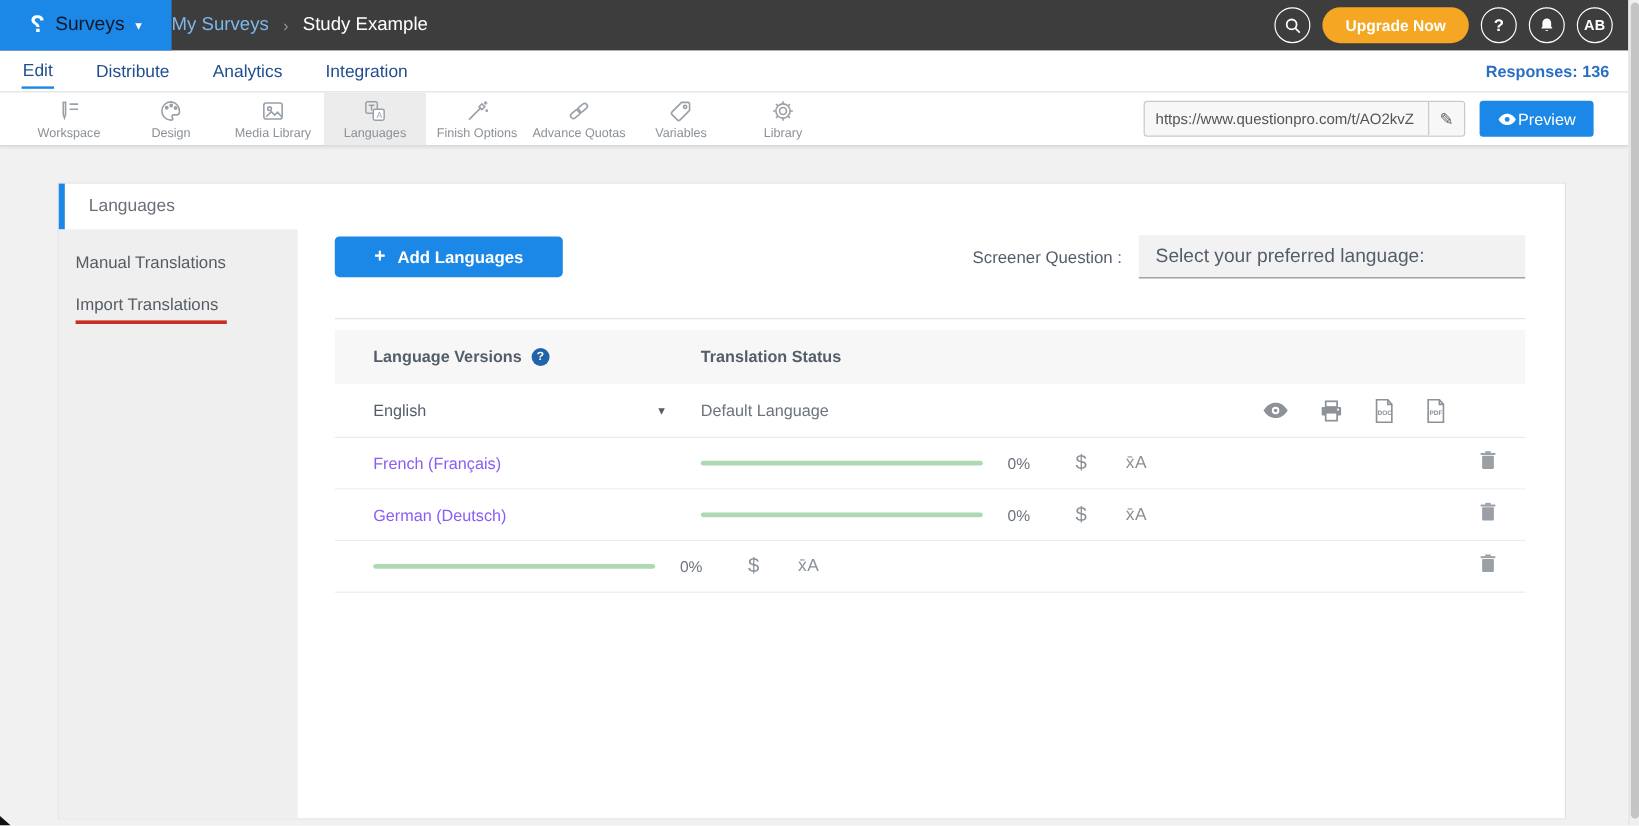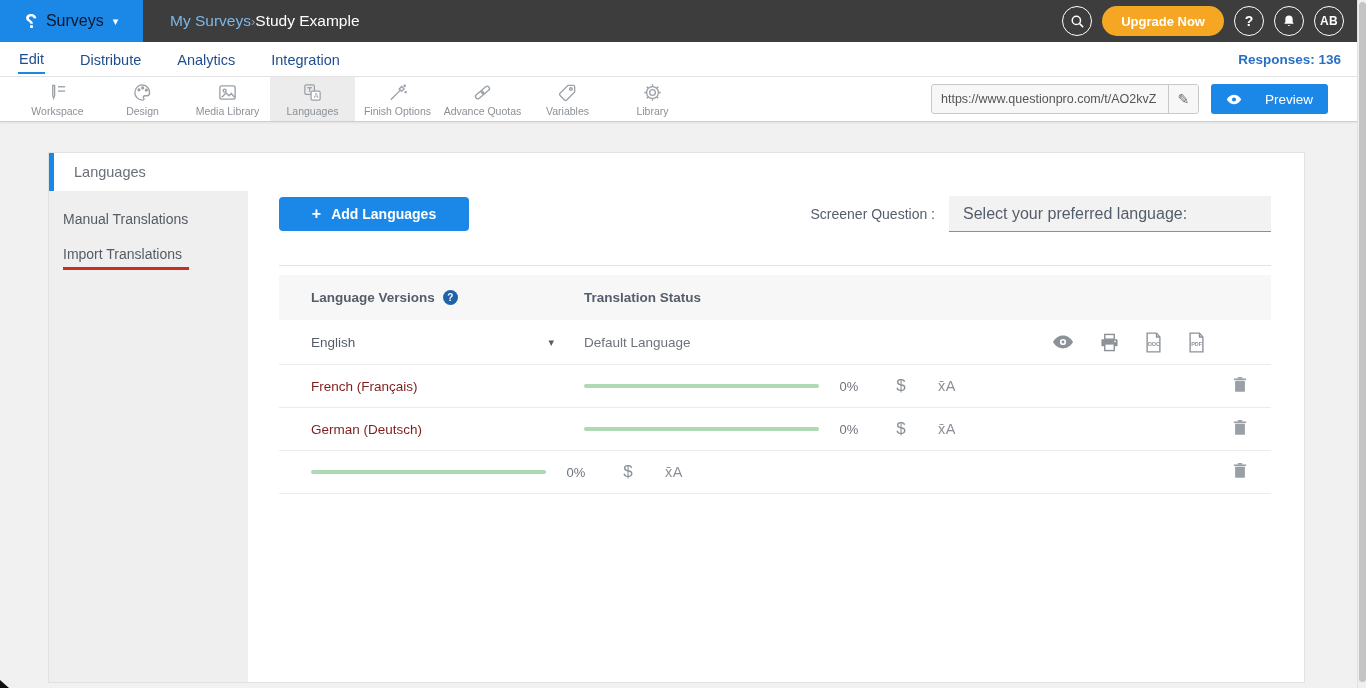--- a/index.html
+++ b/index.html
@@ -5,21 +5,21 @@
   * { margin:0; padding:0; box-sizing:border-box; }
   html,body { width:1366px; height:688px; overflow:hidden; }
   body { font-family:"Liberation Sans", sans-serif; background:#f1f1f1; position:relative; color:#545e6b; }
 
   
   .topbar { position:absolute; top:0; left:0; width:1357px; height:42px; background:#3d3d3d; display:flex; align-items:center; z-index:5; }
   .brand { width:143px; height:42px; background:#1b87e6; display:flex; align-items:center; justify-content:center; gap:9px; cursor:pointer; }
   .qp-logo { color:#fff; font-weight:bold; font-size:20px; display:inline-block; transform:scaleX(-1); }
   .brand-label { color:#0f172a; font-size:16px; }
   .brand-caret { color:#fff; font-size:11px; }
-  .crumbs { display:flex; align-items:center; margin-left:27px; font-size:15.5px; }
+  .crumbs { display:flex; align-items:center; gap:12px; font-size:15.5px; }
   .crumb-parent { color:#7db7e8; cursor:pointer; }
   .crumb-sep { color:#9a9a9a; font-size:13px; }
   .crumb-current { color:#fff; }
   .top-actions { margin-left:auto; display:flex; align-items:center; gap:10px; padding-right:13px; }
   .circle-btn { width:30px; height:30px; border:1.6px solid #fff; border-radius:50%; display:flex; align-items:center; justify-content:center; color:#fff; font-weight:bold; font-size:14px; cursor:pointer; }
   .avatar-btn { font-size:12px; letter-spacing:.3px; }
   .upgrade-btn { height:30px; padding:0 19px; border-radius:16px; background:#f5a623; color:#fff; font-weight:bold; font-size:13px; display:flex; align-items:center; cursor:pointer; }
 
   
   .navbar { position:absolute; top:42px; left:0; width:1357px; height:35px; background:#fff; border-bottom:1px solid #e3e3e3; display:flex; align-items:center; padding-left:18px; gap:34px; z-index:4; }
@@ -30,21 +30,21 @@
   
   .toolbar { position:absolute; top:77px; left:0; width:1357px; height:45px; background:#fff; border-bottom:1px solid #cfcfcf; box-shadow:0 1px 2px rgba(0,0,0,.07); display:flex; align-items:stretch; padding-left:15px; z-index:3; }
   .tool-item { width:85px; display:flex; flex-direction:column; align-items:center; justify-content:center; gap:2px; cursor:pointer; }
   .tool-item.active { background:#ececec; }
   .tool-item svg { display:block; }
   .tool-label { font-size:10.5px; color:#8b9198; white-space:nowrap; }
   .tool-right { margin-left:auto; display:flex; align-items:center; padding-right:29px; }
   .url-box { width:268px; height:30px; background:#f7f7f7; border:1px solid #c9c9c9; border-radius:3px; display:flex; align-items:center; overflow:hidden; }
   .url-input { flex:1; min-width:0; border:none; background:transparent; font-family:"Liberation Sans",sans-serif; font-size:12.5px; color:#555; padding:0 4px 0 9px; outline:none; }
   .url-edit { width:30px; height:100%; border-left:1px solid #c9c9c9; display:flex; align-items:center; justify-content:center; color:#666; font-size:14px; cursor:pointer; background:#f7f7f7; }
-  .preview-btn { margin-left:12px; height:30px; padding:0 15px; background:#1b87e6; border-radius:3px; color:#fff; font-size:13.5px; display:flex; align-items:center; gap:23px; cursor:pointer; }
+  .preview-btn { margin-left:12px; height:30px; padding:0 15px; background:#1b87e6; border-radius:3px; color:#fff; font-size:13.5px; display:flex; align-items:center; gap:1px; cursor:pointer; }
 
   
   .card { position:absolute; left:48px; top:152px; width:1257px; height:531px; background:#fff; border:1px solid #e2e2e2; }
   .card-head { position:relative; height:38px; display:flex; align-items:center; }
   .card-head::before { content:""; position:absolute; left:0; top:0; bottom:0; width:5px; background:#1b87e6; }
   .card-title { margin-left:25px; font-size:14.5px; color:#6a7077; }
   .card-body { display:flex; height:491px; }
   .side { width:199px; background:#efefef; padding-top:8px; flex-shrink:0; }
   .side-item { padding:11px 0 6px 14px; cursor:pointer; }
   .side-label { font-size:14px; color:#555c63; }
@@ -61,21 +61,21 @@
 
   
   .tbl-head { margin-top:9px; height:45px; background:#f7f7f7; display:flex; align-items:center; padding-left:32px; }
   .tbl-head .cell-name { font-weight:bold; font-size:13.5px; color:#545e6b; }
   .col-status-label { font-weight:bold; font-size:13.5px; color:#545e6b; }
   .cell-name { width:273px; display:flex; align-items:center; }
   .help-badge { width:15px; height:15px; border-radius:50%; background:#1f63a8; color:#fff; font-size:10px; font-weight:bold; display:inline-flex; align-items:center; justify-content:center; margin-left:8px; cursor:pointer; }
   .row { height:43px; display:flex; align-items:center; padding-left:32px; border-bottom:1px solid #ebebeb; background:#fff; }
   .row.default-row { height:45px; }
   .lang-name { font-size:13.5px; color:#545e6b; }
-  .lang-name.sub { color:#7f1d1d; }
+  .lang-name.sub { color:#8b5cf6; }
   .name-cell-default { width:273px; display:flex; align-items:center; justify-content:space-between; padding-right:30px; cursor:pointer; }
   .dd-caret { color:#545e6b; font-size:11px; }
   .status-text { font-size:13.5px; color:#6d737b; width:235px; }
   .progress-track { width:235px; height:4px; border-radius:2px; background:#aed9b2; }
   .cell-pct { width:60px; text-align:center; font-size:13px; color:#6d737b; }
   .cell-dollar { width:44px; text-align:center; font-size:17px; color:#8a9097; cursor:pointer; }
   .cell-trans { width:48px; text-align:center; font-size:14.5px; color:#8a9097; cursor:pointer; letter-spacing:.5px; }
   .row-spacer { flex:1; }
   .doc-icons { display:flex; align-items:center; gap:26px; margin-right:66px; }
   .doc-icons > * { cursor:pointer; }

